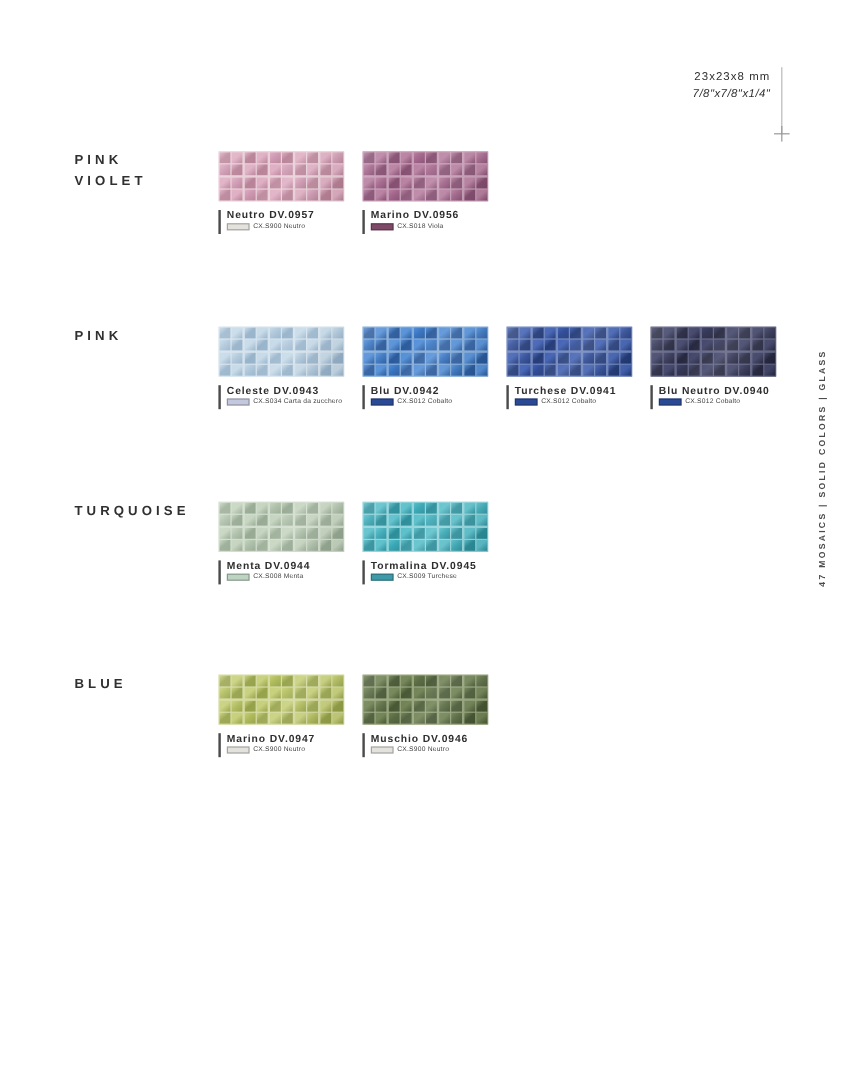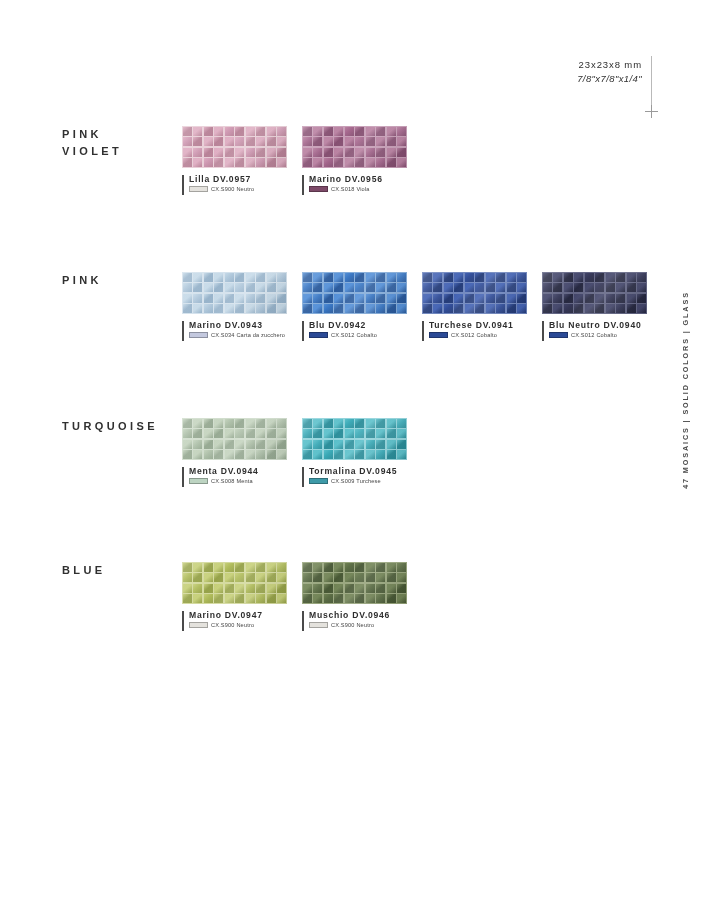--- a/index.html
+++ b/index.html
@@ -231,21 +231,21 @@
               <div style="position: absolute; left: 42.7px; top: 32.2px; width: 9.1px; height: 9.1px; background: linear-gradient(140deg, rgb(221, 169, 191) 0%, rgb(221, 169, 191) 45%, rgb(178, 120, 143) 100%); opacity: 0.92;"></div>
               <div style="position: absolute; left: 53.2px; top: 32.2px; width: 9.1px; height: 9.1px; background: linear-gradient(140deg, rgb(221, 169, 191) 0%, rgb(178, 120, 143) 45%, rgb(178, 120, 143) 100%); opacity: 0.96;"></div>
               <div style="position: absolute; left: 63.7px; top: 32.2px; width: 9.1px; height: 9.1px; background: linear-gradient(140deg, rgb(221, 169, 191) 0%, rgb(221, 169, 191) 45%, rgb(178, 120, 143) 100%); opacity: 0.88;"></div>
               <div style="position: absolute; left: 74.2px; top: 32.2px; width: 9.1px; height: 9.1px; background: linear-gradient(140deg, rgb(221, 169, 191) 0%, rgb(201, 143, 171) 45%, rgb(178, 120, 143) 100%); opacity: 0.92;"></div>
               <div style="position: absolute; left: 84.7px; top: 32.2px; width: 9.1px; height: 9.1px; background: linear-gradient(140deg, rgb(221, 169, 191) 0%, rgb(178, 120, 143) 45%, rgb(178, 120, 143) 100%); opacity: 0.96;"></div>
               <div style="position: absolute; left: 95.2px; top: 32.2px; width: 9.1px; height: 9.1px; background: linear-gradient(140deg, rgb(221, 169, 191) 0%, rgb(221, 169, 191) 45%, rgb(178, 120, 143) 100%); opacity: 0.88;"></div>
             </div>
             <div class="sheen"></div>
           </div>
           <div class="caption">
-            <div class="prod-name">Lilla DV.0957</div>
+            <div class="prod-name">Neutro DV.0957</div>
             <div class="grout-row">
               <div class="grout-chip" style="background: rgb(228, 226, 221);"></div>
               <div class="grout-code">CX.S900 Neutro</div>
             </div>
           </div>
         </div>
         <div class="item" style="left: 120px;">
           <div class="tilesheet">
             <div class="grid" style="background: linear-gradient(rgb(197, 154, 180), rgb(197, 154, 180)) rgb(197, 154, 180);">
               <div style="position: absolute; left: 0.7px; top: 0.7px; width: 9.1px; height: 9.1px; background: linear-gradient(140deg, rgb(181, 122, 156) 0%, rgb(124, 67, 103) 45%, rgb(124, 67, 103) 100%); opacity: 0.88;"></div>
@@ -344,21 +344,21 @@
               <div style="position: absolute; left: 42.7px; top: 32.2px; width: 9.1px; height: 9.1px; background: linear-gradient(140deg, rgb(195, 216, 231) 0%, rgb(195, 216, 231) 45%, rgb(143, 173, 198) 100%); opacity: 0.92;"></div>
               <div style="position: absolute; left: 53.2px; top: 32.2px; width: 9.1px; height: 9.1px; background: linear-gradient(140deg, rgb(195, 216, 231) 0%, rgb(143, 173, 198) 45%, rgb(143, 173, 198) 100%); opacity: 0.96;"></div>
               <div style="position: absolute; left: 63.7px; top: 32.2px; width: 9.1px; height: 9.1px; background: linear-gradient(140deg, rgb(195, 216, 231) 0%, rgb(195, 216, 231) 45%, rgb(143, 173, 198) 100%); opacity: 0.88;"></div>
               <div style="position: absolute; left: 74.2px; top: 32.2px; width: 9.1px; height: 9.1px; background: linear-gradient(140deg, rgb(195, 216, 231) 0%, rgb(169, 195, 216) 45%, rgb(143, 173, 198) 100%); opacity: 0.92;"></div>
               <div style="position: absolute; left: 84.7px; top: 32.2px; width: 9.1px; height: 9.1px; background: linear-gradient(140deg, rgb(195, 216, 231) 0%, rgb(143, 173, 198) 45%, rgb(143, 173, 198) 100%); opacity: 0.96;"></div>
               <div style="position: absolute; left: 95.2px; top: 32.2px; width: 9.1px; height: 9.1px; background: linear-gradient(140deg, rgb(195, 216, 231) 0%, rgb(195, 216, 231) 45%, rgb(143, 173, 198) 100%); opacity: 0.88;"></div>
             </div>
             <div class="sheen"></div>
           </div>
           <div class="caption">
-            <div class="prod-name">Marino DV.0943</div>
+            <div class="prod-name">Celeste DV.0943</div>
             <div class="grout-row">
               <div class="grout-chip" style="background: rgb(195, 200, 222);"></div>
               <div class="grout-code">CX.S034 Carta da zucchero</div>
             </div>
           </div>
         </div>
         <div class="item" style="left: 120px;">
           <div class="tilesheet">
             <div class="grid" style="background: linear-gradient(rgb(127, 169, 216), rgb(127, 169, 216)) rgb(127, 169, 216);">
               <div style="position: absolute; left: 0.7px; top: 0.7px; width: 9.1px; height: 9.1px; background: linear-gradient(140deg, rgb(75, 138, 214) 0%, rgb(29, 79, 148) 45%, rgb(29, 79, 148) 100%); opacity: 0.88;"></div>

